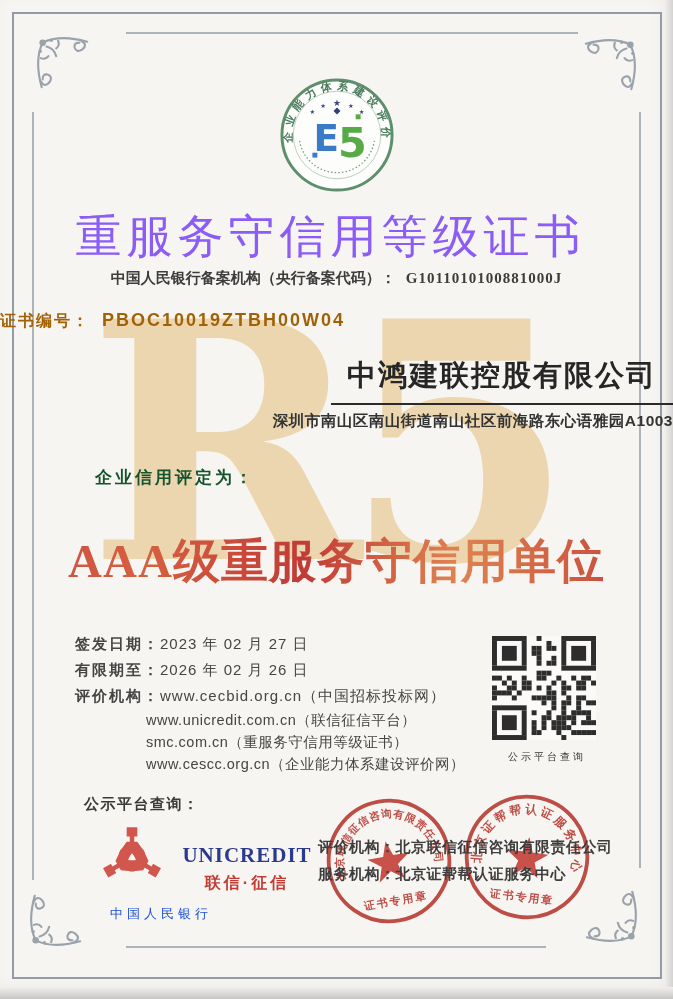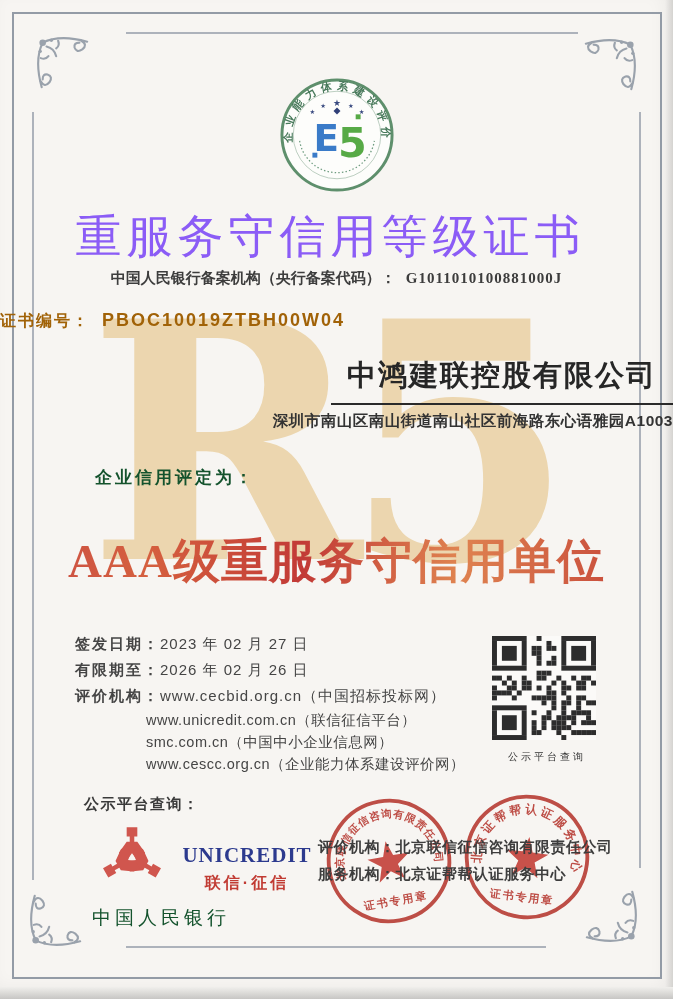--- a/index.html
+++ b/index.html
@@ -52,21 +52,21 @@
   .details{left:66px;top:631px;color:#454545;font-size:15px;}
   .details .row{height:26px;line-height:26px;letter-spacing:1px;}
   .details .row .dl{font-weight:bold;letter-spacing:2px;margin-left:9px;}
   .details .urlrow{height:22px;line-height:22px;padding-left:80px;letter-spacing:.5px;font-size:14.5px;}
   .qrwrap{left:492px;top:636px;width:108px;text-align:center;}
   .qrwrap svg{background:#fbfaf8;display:block;}
   .qr-caption{position:absolute;left:452px;top:750px;width:190px;text-align:center;font-size:10px;color:#333;letter-spacing:3px;z-index:2;}
   .regulator{left:84px;top:795px;font-size:15px;font-weight:bold;color:#3a3a3a;letter-spacing:1.5px;}
   .pboc-logo{left:94px;top:818px;width:76px;height:84px;}
   .pboc-name{
-    left:72px;top:905px;width:178px;text-align:center;font-size:19px;color:#14532d;letter-spacing:4px;
+    left:72px;top:905px;width:178px;text-align:center;font-size:13px;color:#1d4ed8;letter-spacing:4px;
     font-family:"Liberation Serif","DejaVu Serif",serif;
   }
   .unicredit{left:172px;top:843px;width:150px;text-align:center;}
   .unicredit .en{
     font-size:21px;font-weight:bold;color:#2c3a8e;letter-spacing:1px;
     font-family:"Liberation Serif","DejaVu Serif",serif;
   }
   .unicredit .cn{margin-top:5px;font-size:16px;font-weight:bold;color:#c13b33;letter-spacing:3px;}
   .inst{left:318px;top:833px;z-index:3;color:#3d3d3d;font-size:15px;font-weight:bold;}
   .inst div{height:27px;line-height:27px;letter-spacing:.5px;}
@@ -168,21 +168,21 @@
     <div class="row">
       <span class="dl">签发日期：</span><span>2023 年 02 月 27 日</span>
     </div>
     <div class="row">
       <span class="dl">有限期至：</span><span>2026 年 02 月 26 日</span>
     </div>
     <div class="row">
       <span class="dl">评价机构：</span><span>www.cecbid.org.cn（中国招标投标网）</span>
     </div>
     <div class="urlrow">www.unicredit.com.cn（联信征信平台）</div>
-    <div class="urlrow">smc.com.cn（中国中小企业信息网）</div>
+    <div class="urlrow">smc.com.cn（重服务守信用等级证书）</div>
     <div class="urlrow">www.cescc.org.cn（企业能力体系建设评价网）</div>
   </div>
 
   <div class="layer qrwrap">
     <svg width="104" height="104" viewBox="0 0 105 105">
         <rect x="0" y="0" width="35" height="5" fill="#2d2d2d"></rect>
         <rect x="0" y="30" width="35" height="5" fill="#2d2d2d"></rect>
         <rect x="0" y="5" width="5" height="25" fill="#2d2d2d"></rect>
         <rect x="30" y="5" width="5" height="25" fill="#2d2d2d"></rect>
         <rect x="10" y="10" width="15" height="15" fill="#2d2d2d"></rect>

